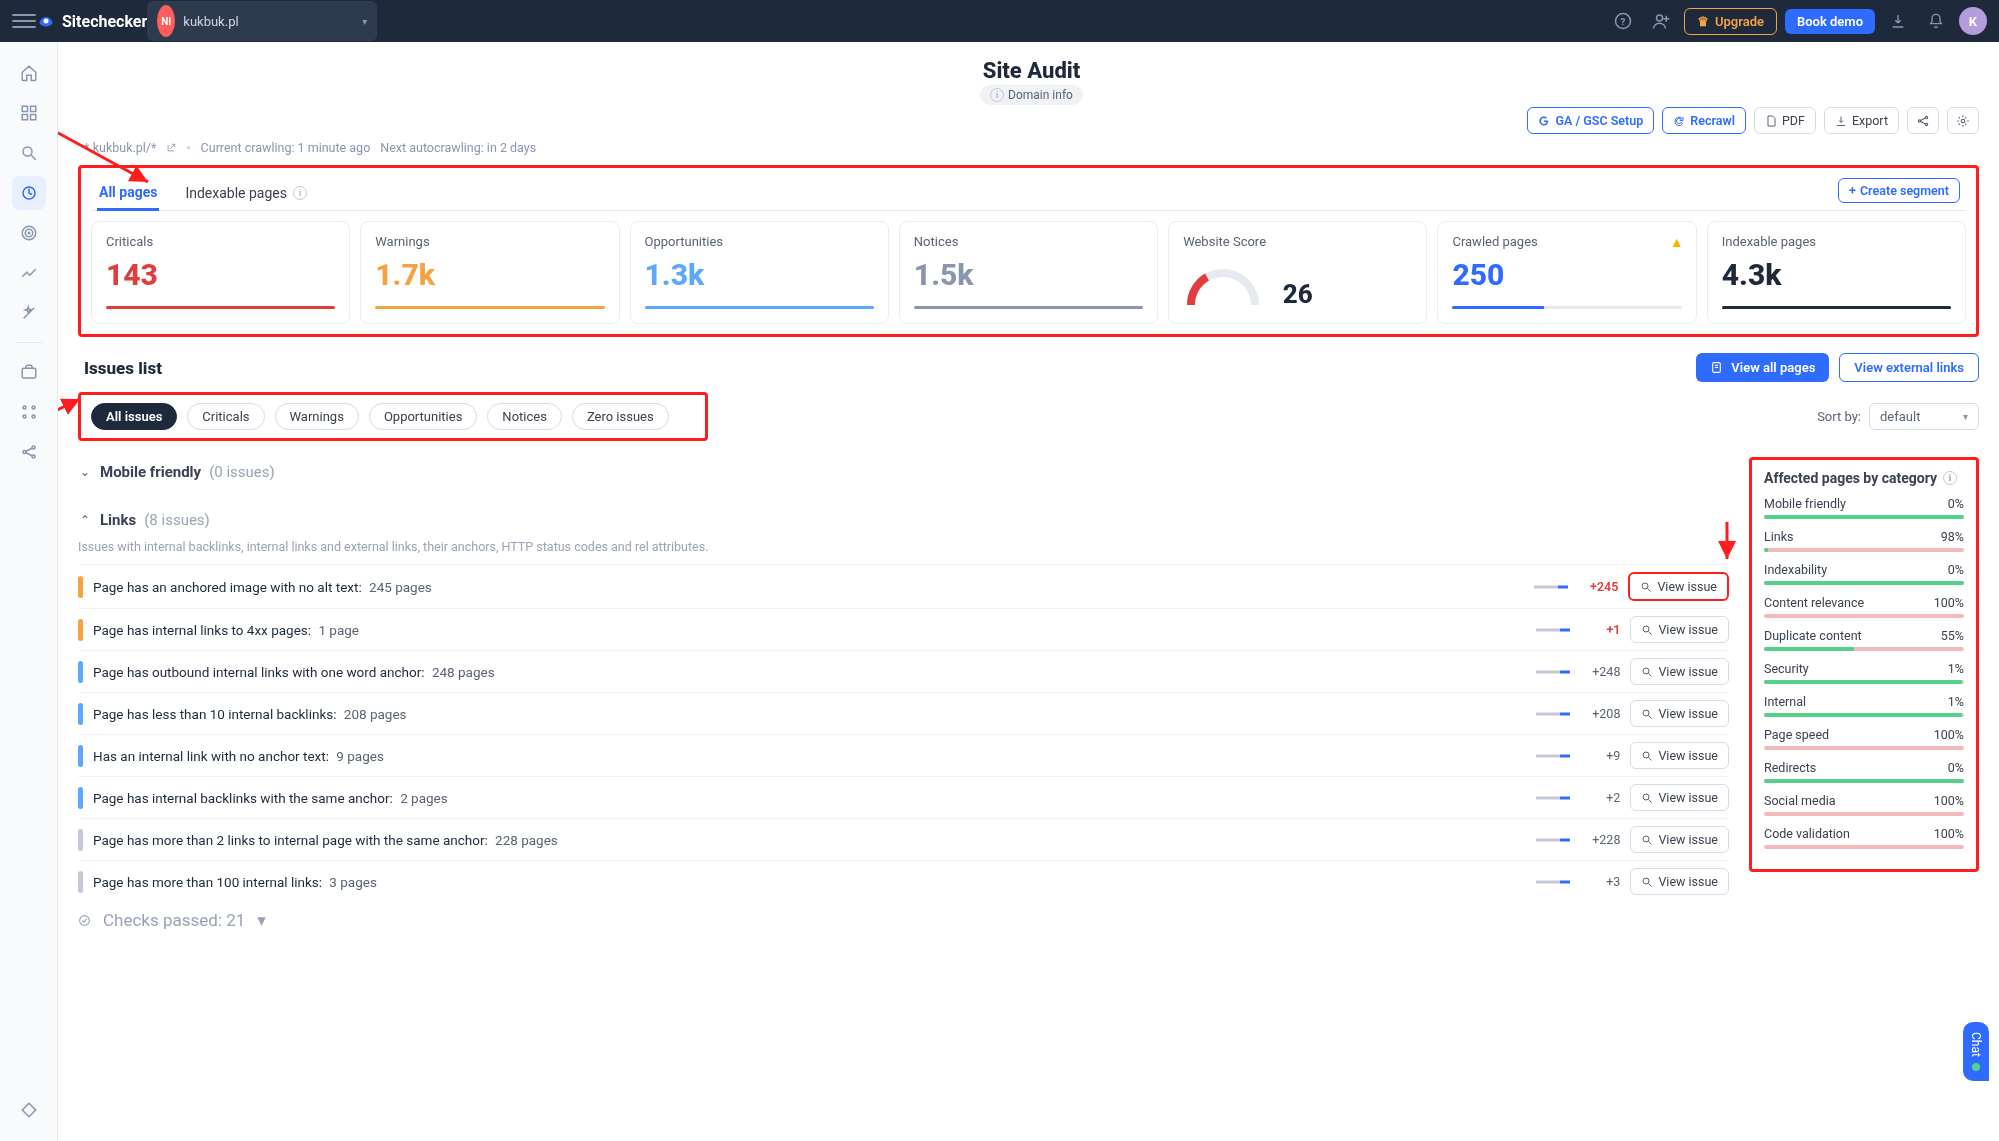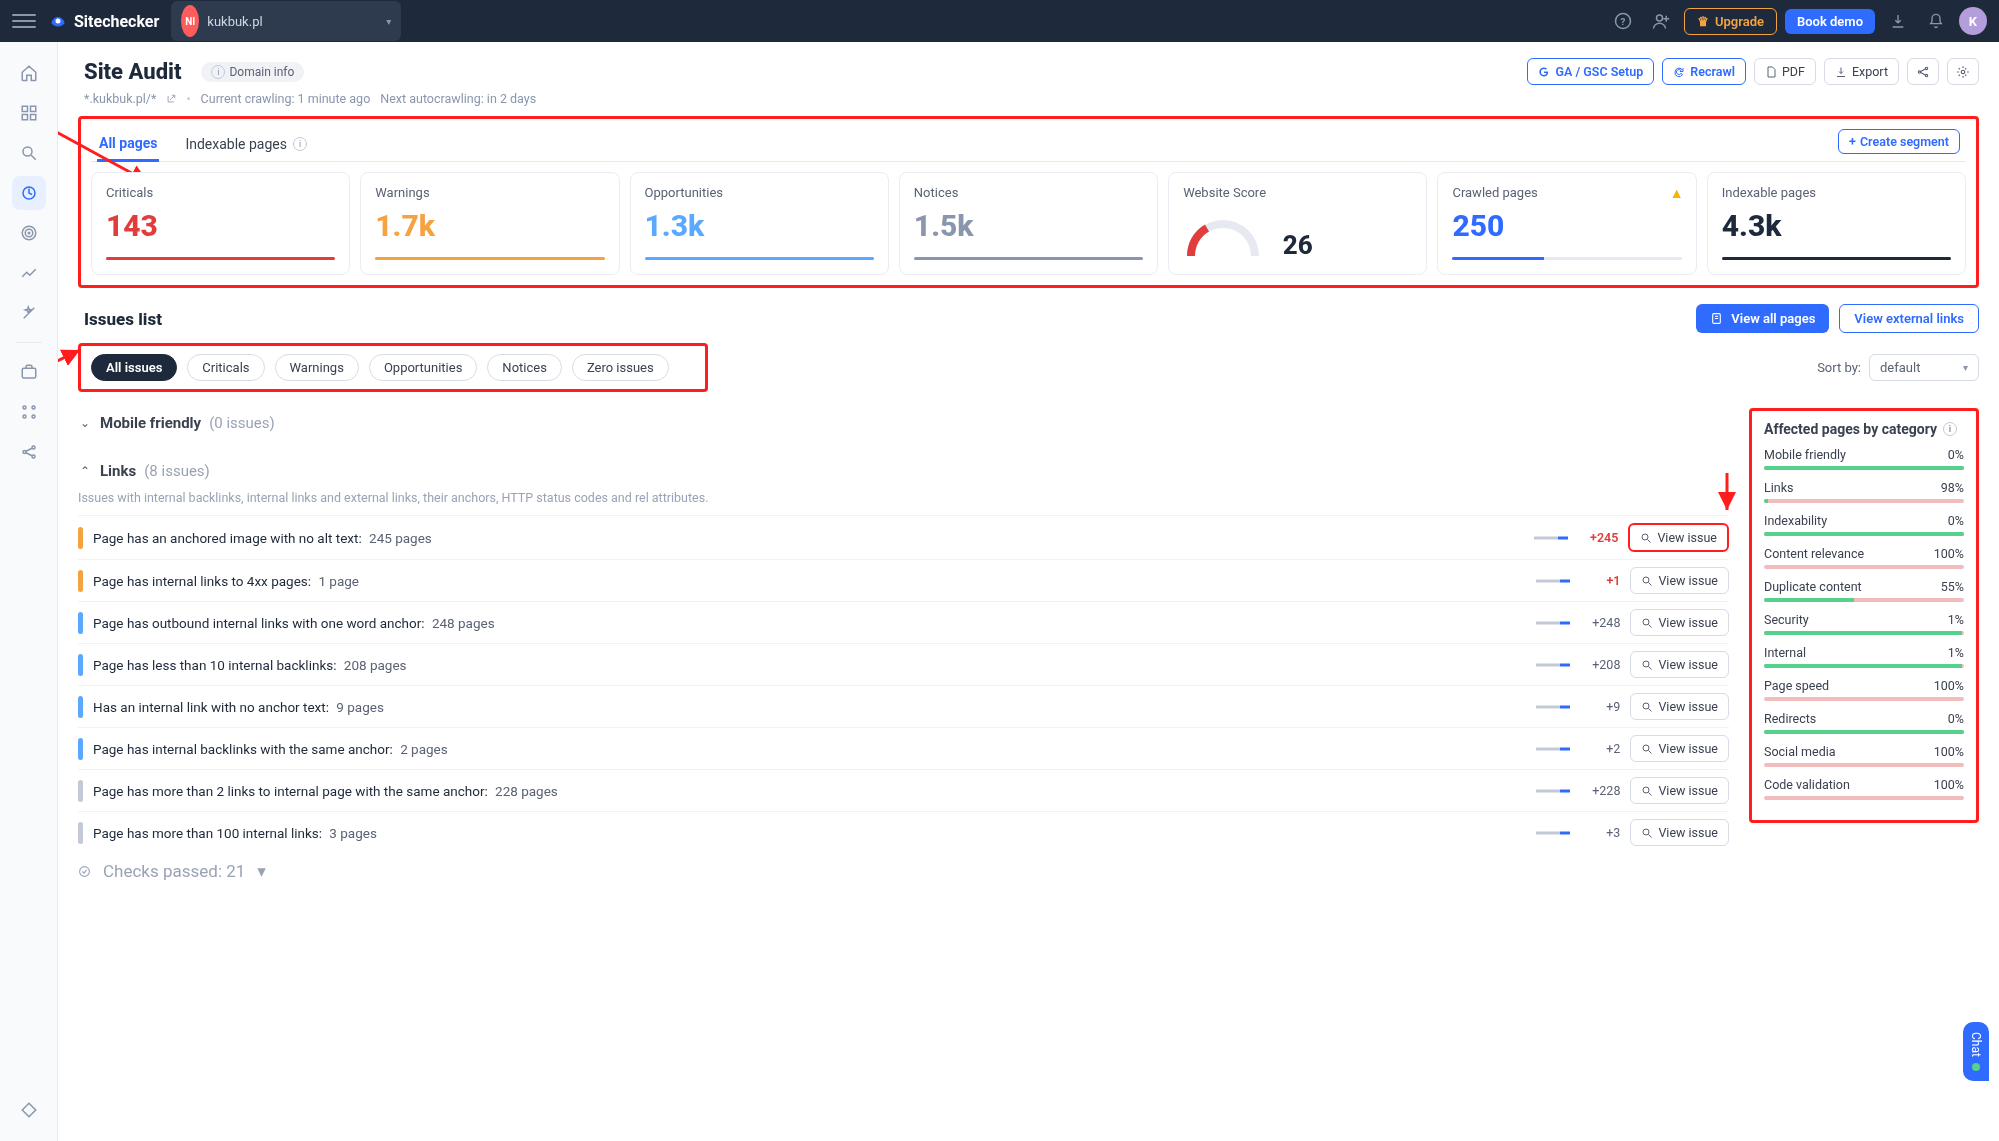--- a/index.html
+++ b/index.html
@@ -1,17 +1,17 @@
 <!DOCTYPE html>
 <html><head>
 <meta charset="utf-8">
 <style>
 * { margin:0; padding:0; box-sizing:border-box; font-family:-apple-system,BlinkMacSystemFont,"Segoe UI",Roboto,sans-serif; }
 body { background:#fff; color:#1e2a3b; font-size:14px; overflow:hidden; }
-.topbar { height:42px; background:#1e2a3b; display:flex; align-items:center; padding:0 12px; gap:12px; }
+.topbar { height:42px; background:#1e2a3b; display:flex; align-items:center; padding:0 12px; }
 .hamburger { width:24px;height:24px;display:flex;flex-direction:column;justify-content:center;gap:4px;cursor:pointer; }
 .hamburger span{height:2px;background:#8a96ad;border-radius:1px;}
 .logo{display:flex;align-items:center;gap:6px;color:#fff;font-weight:700;font-size:16px;}
 .logo-mark{width:20px;height:20px;}
 .proj-select{background:#2e3a4d;border-radius:6px;padding:4px 10px;display:flex;align-items:center;gap:8px;min-width:230px;cursor:pointer;}
 .proj-badge{width:18px;height:32px;border-radius:50%;background:#ff5c5c;color:#fff;font-size:10px;display:flex;align-items:center;justify-content:center;font-weight:700;}
 .proj-name{color:#d0d6e2;font-size:13px;flex:1;}
 .caret-down{color:#8a96ad;font-size:10px;}
 .topbar-spacer{flex:1;}
 .top-act{display:flex;align-items:center;gap:8px;}
@@ -20,21 +20,21 @@
 .btn-upgrade{background:transparent;border:1px solid #f4a340;color:#f4a340;}
 .btn-demo{background:#2f6bff;color:#fff;}
 .avatar{width:28px;height:28px;border-radius:50%;background:#b39ddb;color:#fff;display:flex;align-items:center;justify-content:center;font-weight:700;font-size:13px;}
 .shell{display:flex;height:calc(100vh - 42px);}
 .sidebar{width:58px;background:#f9fafc;border-right:1px solid #e6e9f0;display:flex;flex-direction:column;align-items:center;padding-top:14px;gap:6px;}
 .side-ic{width:34px;height:34px;display:flex;align-items:center;justify-content:center;color:#8a96ad;border-radius:8px;cursor:pointer;}
 .side-ic.active{background:#e8efff;color:#2f6bff;}
 .side-sep{width:26px;height:1px;background:#e6e9f0;margin:6px 0;}
 .side-bottom{margin-top:auto;margin-bottom:14px;}
 .main{flex:1;overflow:auto;padding:16px 20px 30px 20px;position:relative;}
-.page-head{display:flex;align-items:center;gap:20px;margin-bottom:6px;padding-left:6px;}
+.page-head{display:flex;align-items:center;gap:2px;margin-bottom:6px;padding-left:6px;flex-direction:column;}
 .page-title{font-size:22px;font-weight:800;}
 .domain-chip{background:#f0f2f6;border-radius:14px;padding:3px 10px;font-size:12px;color:#5a6374;display:inline-flex;align-items:center;gap:4px;}
 .head-actions{margin-left:auto;display:flex;gap:8px;}
 .hbtn{border:1px solid #d6dbe5;background:#fff;border-radius:6px;padding:5px 10px;font-size:12.5px;color:#3a4150;display:inline-flex;align-items:center;gap:5px;cursor:pointer;}
 .hbtn.blue{border-color:#2f6bff;color:#2f6bff;font-weight:600;}
 .hbtn.icon-only{padding:5px 8px;}
 .crumb{color:#8a96ad;font-size:12.5px;padding-left:6px;margin-bottom:10px;display:flex;gap:10px;align-items:center;}
 .crumb .sep{color:#c3c9d6;}
 .hl-box{border:3px solid #ff1d1d;border-radius:4px;padding:8px 10px 10px 10px;margin-bottom:16px;}
 .tabs-row{display:flex;align-items:center;gap:24px;border-bottom:1px solid #e6e9f0;padding:0 6px;}

